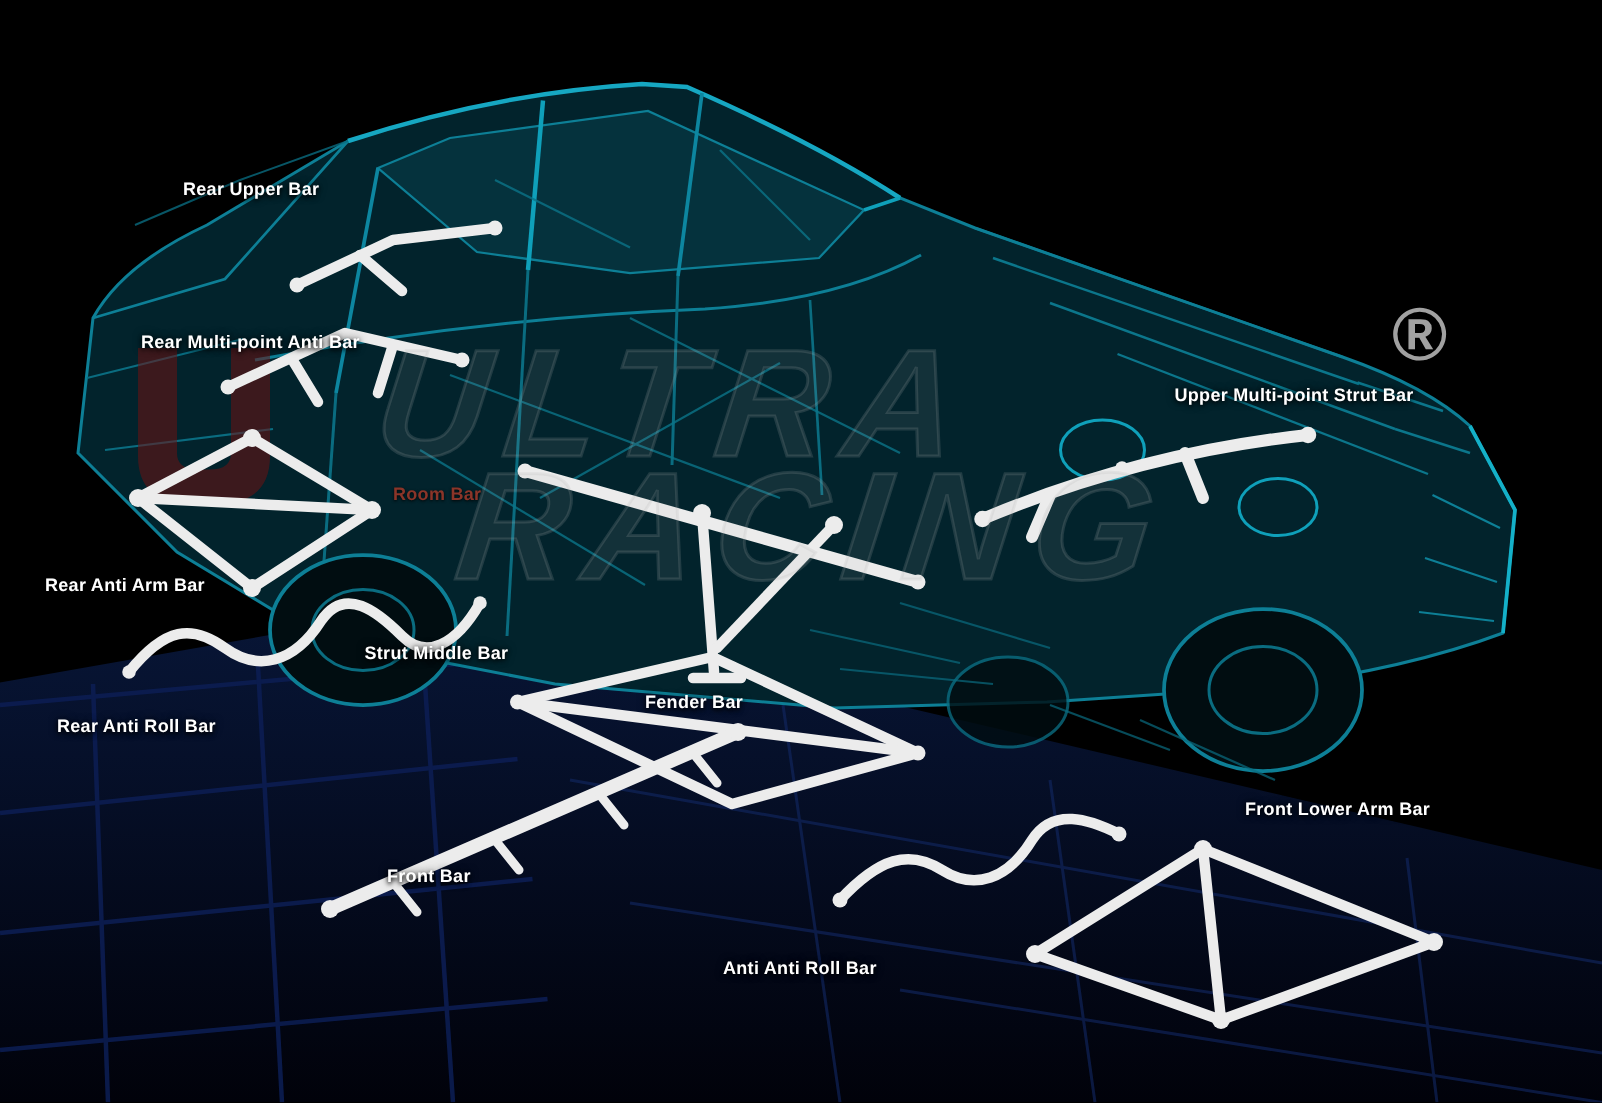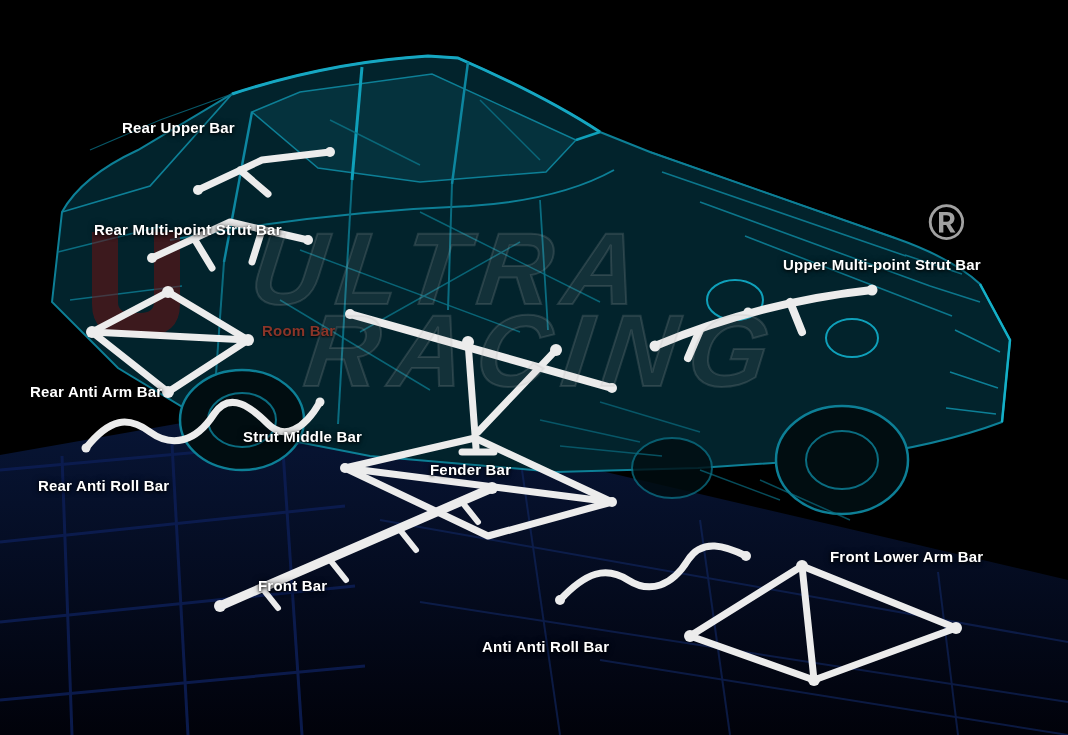--- a/index.html
+++ b/index.html
@@ -2,21 +2,21 @@
 <html><head>
 <meta charset="utf-8">
 <style>
   html,body{margin:0;padding:0;background:#000;}
   .stage{
     position:relative;width:1068px;height:735px;background:#000;
     overflow:hidden;font-family:"Liberation Sans",sans-serif;
   }
   .stage svg{position:absolute;left:0;top:0;}
   .label{
-    position:absolute;color:#ffffff;font-weight:bold;font-size:15px;
+    position:absolute;color:#ffffff;font-weight:bold;font-size:12px;
     white-space:nowrap;letter-spacing:.2px;
     text-shadow:0 1px 3px rgba(0,0,0,.95), 0 0 6px rgba(0,0,0,.7);
   }
   .label.room{color:#8a3529;text-shadow:0 1px 2px rgba(0,0,0,.9);}
   .wm{
     position:absolute;font-style:italic;font-weight:bold;
     color:rgba(180,180,180,.10);
     -webkit-text-stroke:2px rgba(180,180,180,.18);
     letter-spacing:12px;transform:skewX(-7deg);user-select:none;
     pointer-events:none;line-height:1;
@@ -216,24 +216,24 @@
         <circle cx="814" cy="680" r="6" fill="#ececec" stroke="none"></circle>
       </g>
     </g>
   </svg>
 
   <div class="wm wm1">ULTRA</div>
   <div class="wm wm2">RACING</div>
   <div class="rmark">®</div>
 
   <div class="label" style="left:122px;top:119px">Rear Upper Bar</div>
-  <div class="label" style="left:94px;top:221px">Rear Multi-point Strut Bar</div>
+  <div class="label" style="left:94px;top:221px">Rear Multi-point Anti Bar</div>
   <div class="label room" style="left:262px;top:322px">Room Bar</div>
   <div class="label" style="left:30px;top:383px">Rear Anti Arm Bar</div>
   <div class="label" style="left:243px;top:428px">Strut Middle Bar</div>
   <div class="label" style="left:38px;top:477px">Rear Anti Roll Bar</div>
   <div class="label" style="left:430px;top:461px">Fender Bar</div>
   <div class="label" style="left:258px;top:577px">Front Bar</div>
   <div class="label" style="left:482px;top:638px">Anti Anti Roll Bar</div>
   <div class="label" style="left:783px;top:256px">Upper Multi-point Strut Bar</div>
-  <div class="label" style="left:830px;top:548px">Front Lower Arm Bar</div>
+  <div class="label" style="left:830px;top:532px">Front Lower Arm Bar</div>
 
 </div>
 
 </body></html>

